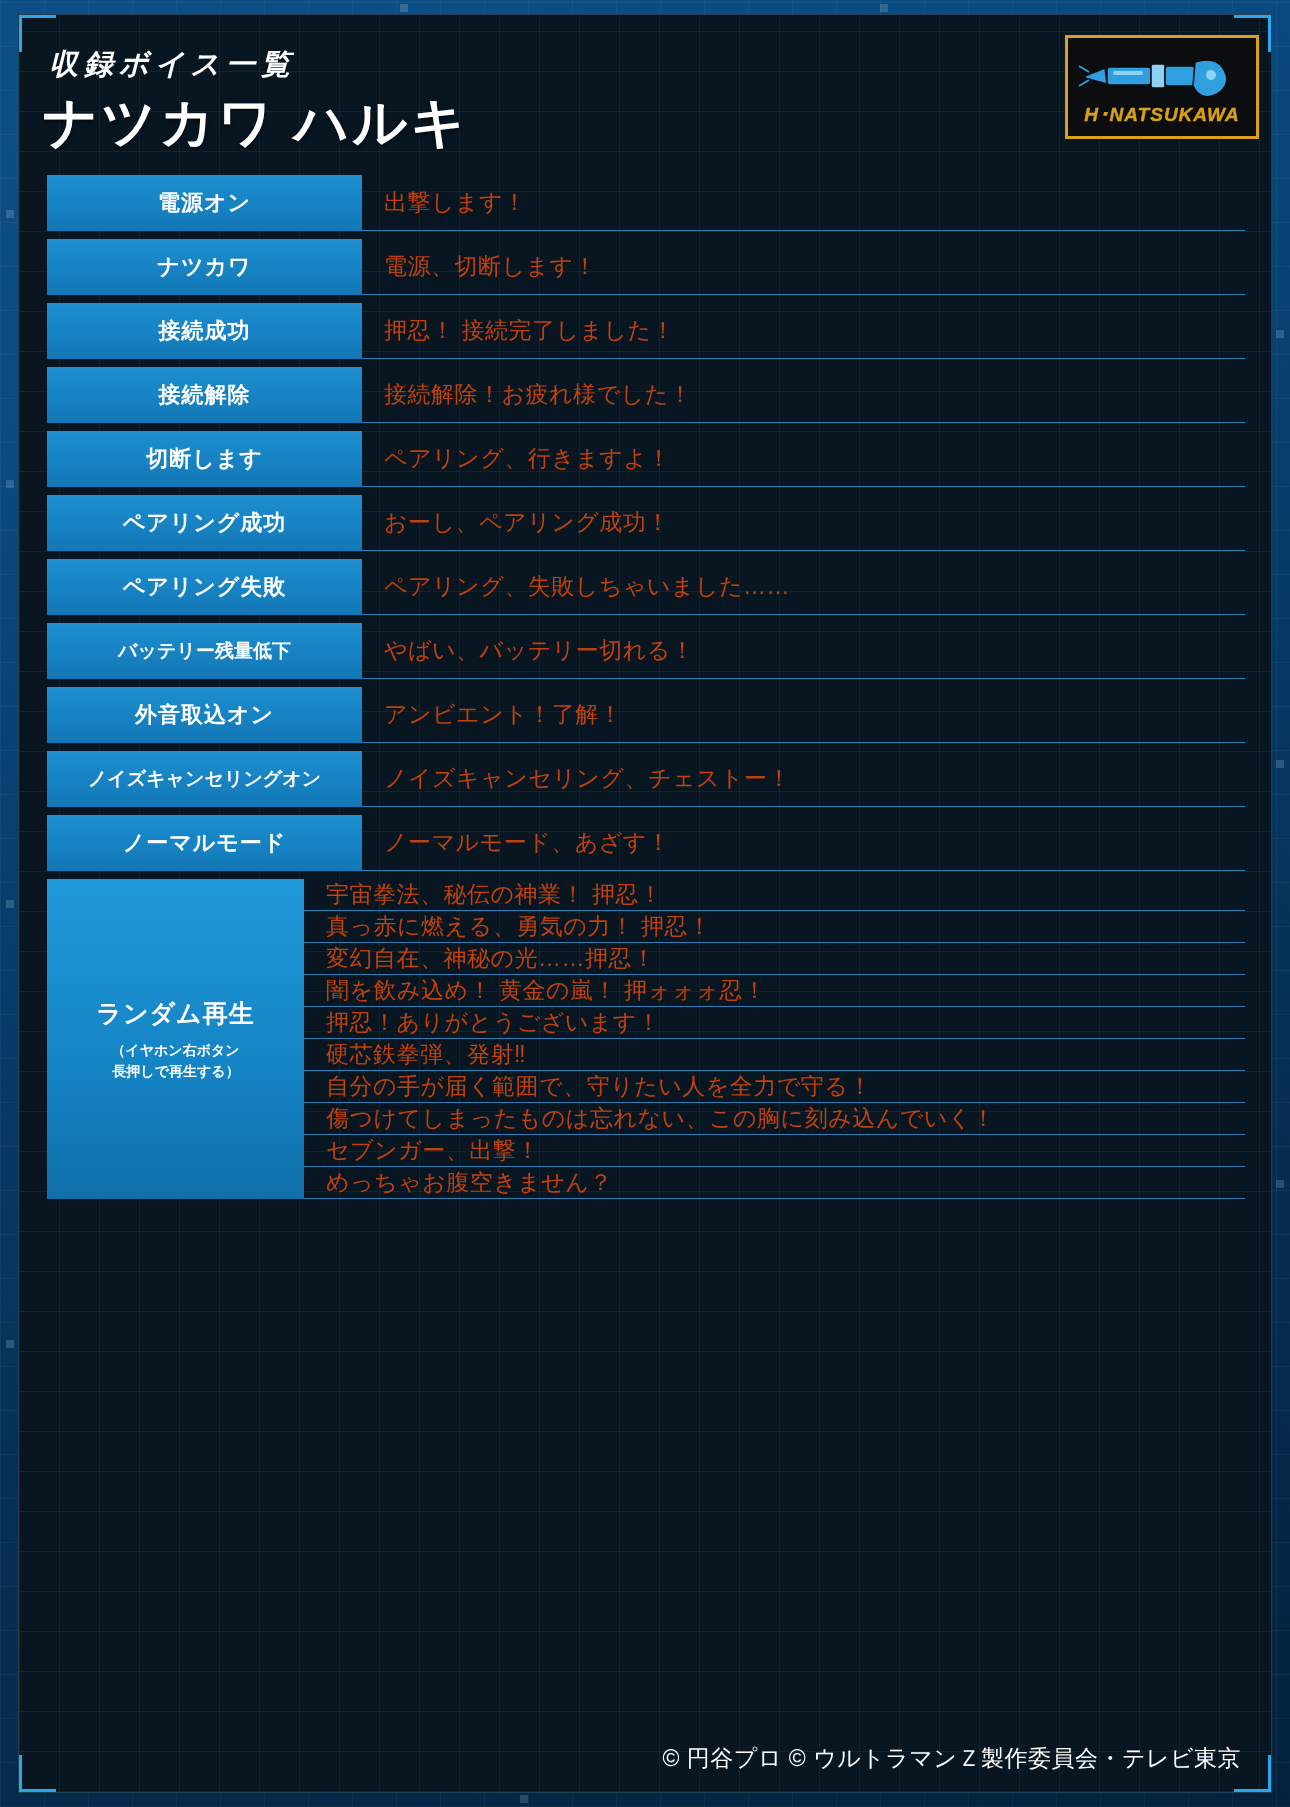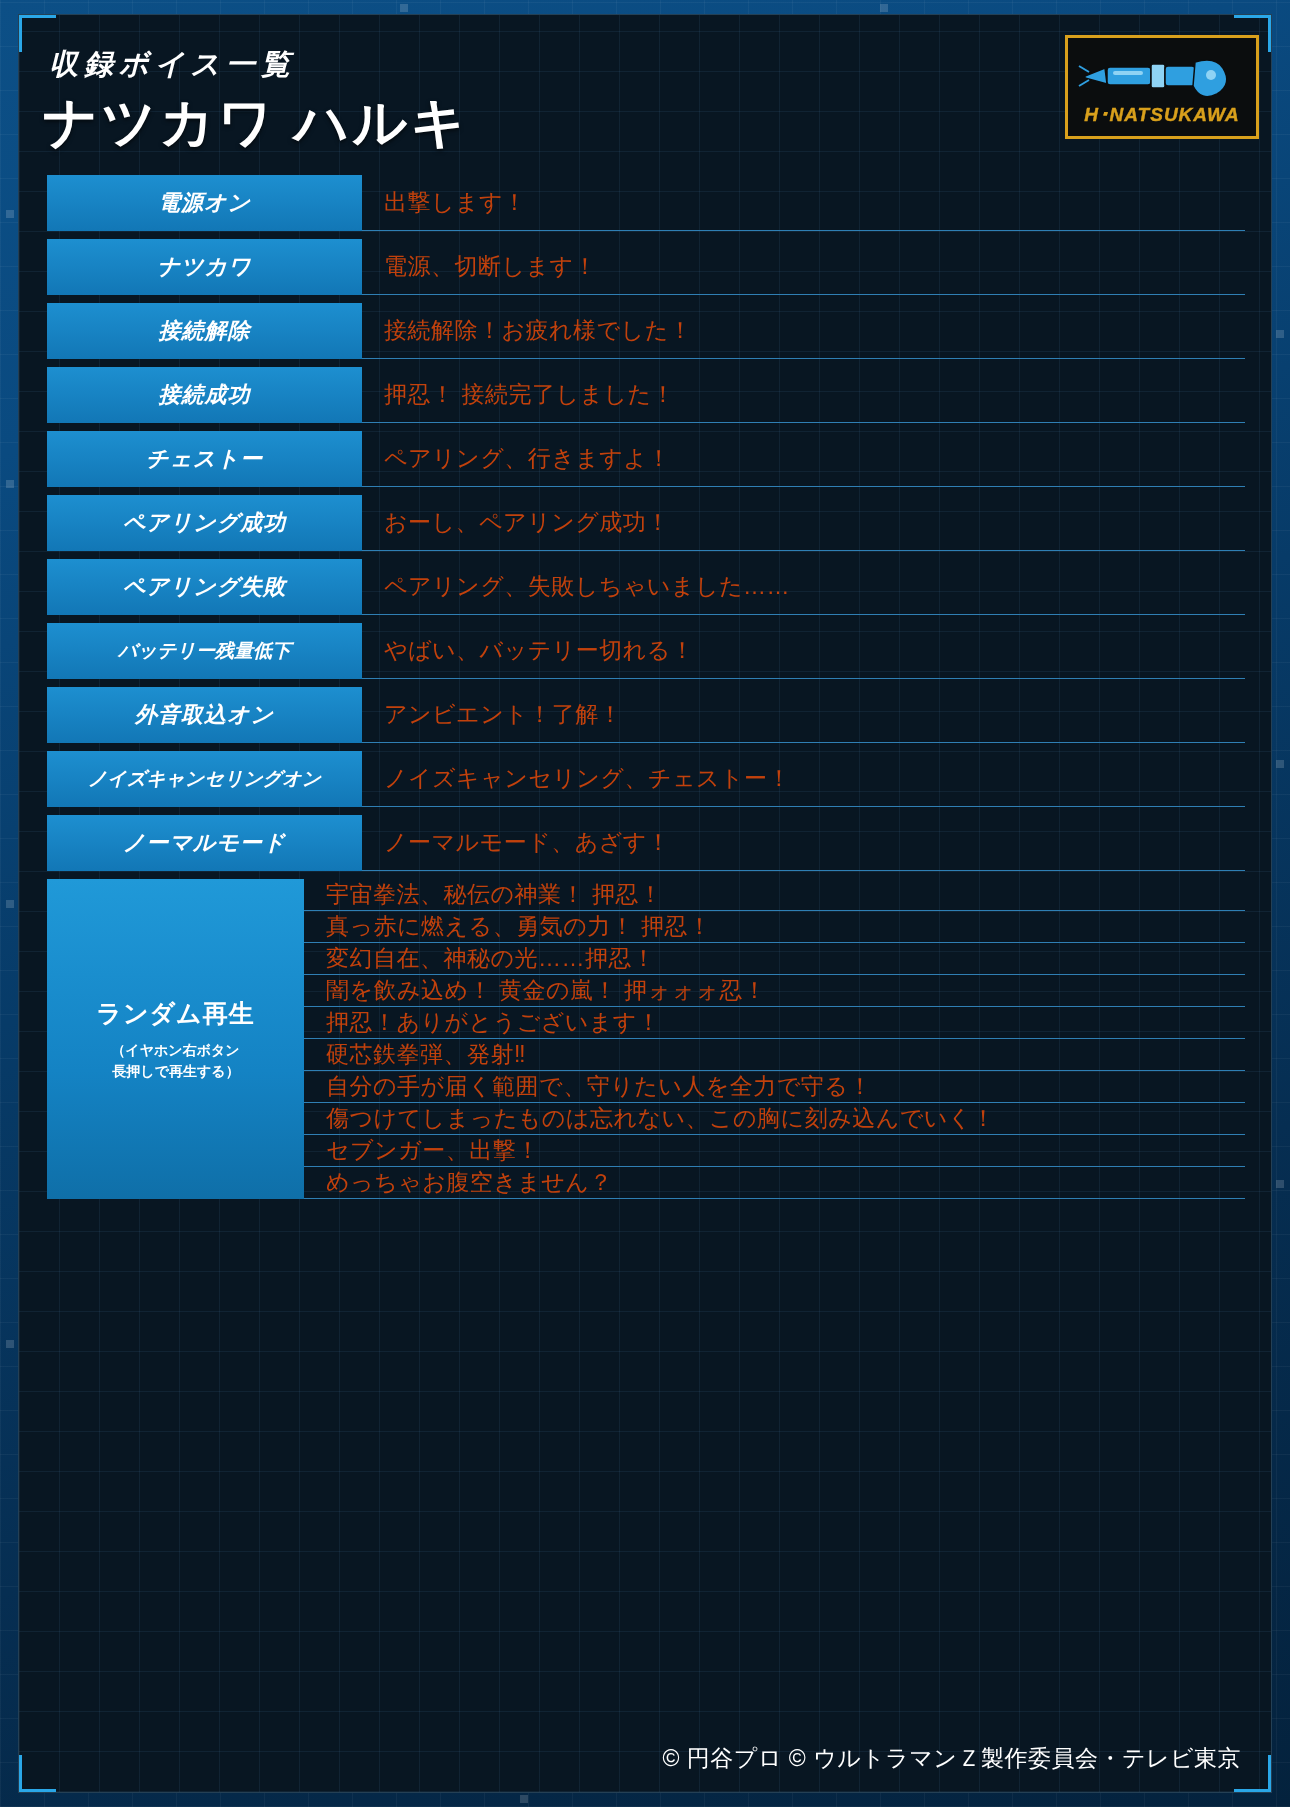--- a/index.html
+++ b/index.html
@@ -149,21 +149,20 @@
     color: #ffffff;
     font-size: 22px;
     font-weight: bold;
     display: flex;
     align-items: center;
     justify-content: center;
     text-align: left;
     box-sizing: border-box;
     padding: 4px 6px;
     letter-spacing: 1px;
-    font-style: italic;
   }
   .label-cell.small { font-size: 19px; letter-spacing: 0px; }
 
   .line-cell {
     flex: 1;
     display: flex;
     align-items: center;
     border-bottom: 1.5px solid #2f7fb4;
     box-sizing: border-box;
     padding-left: 22px;
@@ -285,35 +284,35 @@
       </div>
 
       <div class="row">
         <div class="label-cell">ナツカワ</div>
         <div class="line-cell">
             <span class="txt">電源、切断します！</span>
           </div>
       </div>
 
       <div class="row">
+        <div class="label-cell">接続成功</div>
+        <div class="line-cell">
+            <span class="txt">押忍！ 接続完了しました！</span>
+          </div>
+      </div>
+
+      <div class="row">
         <div class="label-cell">接続解除</div>
         <div class="line-cell">
             <span class="txt">接続解除！お疲れ様でした！</span>
           </div>
       </div>
 
       <div class="row">
-        <div class="label-cell">接続成功</div>
-        <div class="line-cell">
-            <span class="txt">押忍！ 接続完了しました！</span>
-          </div>
-      </div>
-
-      <div class="row">
-        <div class="label-cell">チェストー</div>
+        <div class="label-cell">切断します</div>
         <div class="line-cell">
             <span class="txt">ペアリング、行きますよ！</span>
           </div>
       </div>
 
       <div class="row">
         <div class="label-cell">ペアリング成功</div>
         <div class="line-cell">
             <span class="txt">おーし、ペアリング成功！</span>
           </div>

